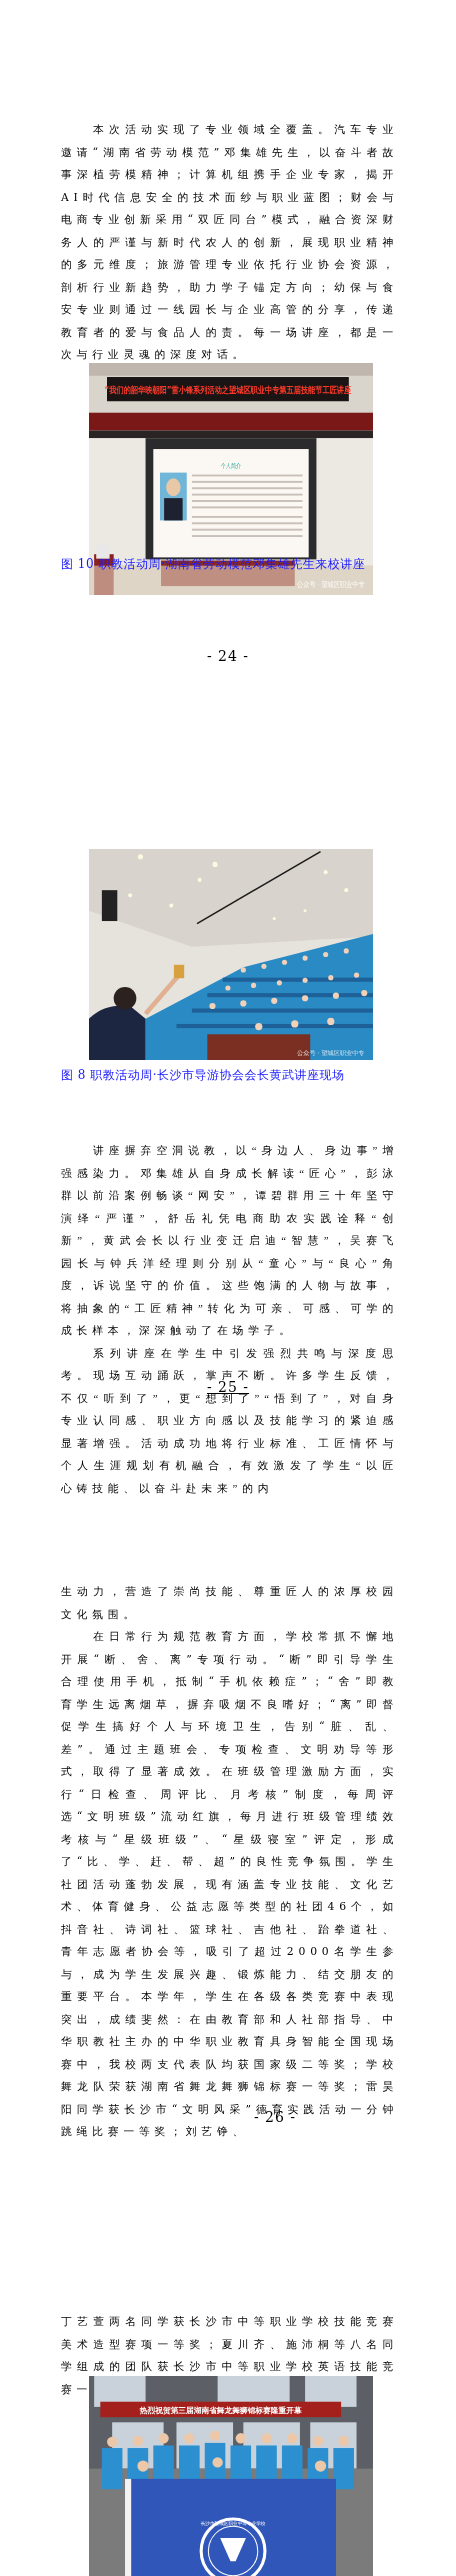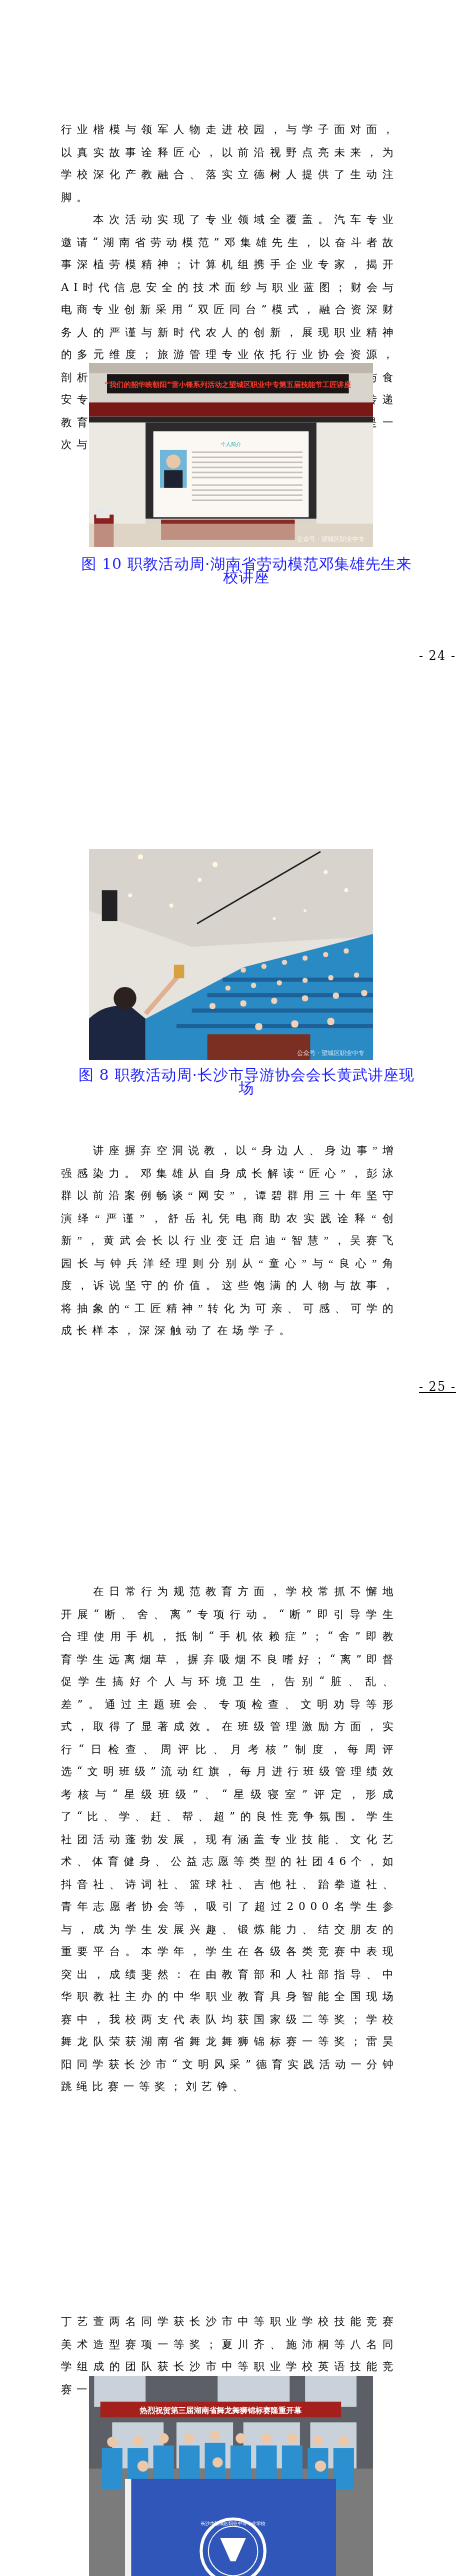--- a/index.html
+++ b/index.html
@@ -2,36 +2,35 @@
 <html style="font-size:8.2px"><head>
 <meta charset="utf-8">
 <style>
   html, body { margin: 0; padding: 0; background: #ffffff; }
   body { width: 456px; height: 2921px; position: relative; overflow: hidden;
          font-family: "DejaVu Serif", "Liberation Serif", serif; color: #000; }
   .block { position: absolute; left: 61px; width: 337px; }
   .para { margin: 0; font-size: 10.8px; line-height: 22.5px; letter-spacing: 4.8px;
           text-align: justify; text-align-last: left; word-break: break-all; }
   .para.indent { text-indent: 32px; }
-  .caption { position: absolute; left: 78px; width: 337px; text-align: center;
-             font-size: 15px; color: #1a1aff; letter-spacing: 0.5px; line-height: 13.4px; }
-  .pagenum { position: absolute; left: 0; width: 456px; text-align: right;
-             font-size: 12px; line-height: 10.3px; color: #000; letter-spacing: 1px; }
+  .caption { position: absolute; left: 61px; width: 337px; 
+             font-size: 12px; color: #1a1aff; letter-spacing: 0.5px; line-height: 13.4px; }
+  .pagenum { position: absolute; left: 0; width: 456px; text-align: center;
+             font-size: 14px; line-height: 10.3px; color: #000; letter-spacing: 1px; }
   .photo { position: absolute; left: 89px; width: 284px; overflow: hidden; }
   .photo svg { display: block; width: 100%; height: 100%; }
 </style>
 </head>
 <body>
 
 <div class="block" style="top:119px;">
-  <p class="para">行业楷模与领军人物走进校园，与学子面对面，以真实故事诠释匠心，以前沿视野点亮未来，为学校深化产教融合、落实立德树人提供了生动注脚。</p>
   <p class="para indent">本次活动实现了专业领域全覆盖。汽车专业邀请“湖南省劳动模范”邓集雄先生，以奋斗者故事深植劳模精神；计算机组携手企业专家，揭开AI时代信息安全的技术面纱与职业蓝图；财会与电商专业创新采用“双匠同台”模式，融合资深财务人的严谨与新时代农人的创新，展现职业精神的多元维度；旅游管理专业依托行业协会资源，剖析行业新趋势，助力学子锚定方向；幼保与食安专业则通过一线园长与企业高管的分享，传递教育者的爱与食品人的责。每一场讲座，都是一次与行业灵魂的深度对话。</p>
 </div>
 
-<div class="photo" style="top:363px;height:184px;">
+<div class="photo" style="top:363px;height:232px;">
   <svg viewBox="0 0 552 364" preserveAspectRatio="none">
     <rect width="552" height="364" fill="#d9d4cc"></rect>
     <rect x="0" y="0" width="552" height="20" fill="#bfb6ad"></rect>
     <rect x="35" y="22" width="470" height="38" fill="#1a1414"></rect>
     <text x="270" y="47" text-anchor="middle" font-size="14" fill="#ff3a2a" font-weight="bold" font-family="DejaVu Sans, sans-serif">“我们的韶华映朝阳”雷小锋系列活动之望城区职业中专第五届技能节工匠讲座</text>
     <rect x="0" y="78" width="552" height="28" fill="#7a1818"></rect>
     <rect x="0" y="106" width="552" height="12" fill="#2a2424"></rect>
     <rect x="0" y="118" width="110" height="200" fill="#ece8e2"></rect>
     <rect x="442" y="118" width="110" height="200" fill="#ece8e2"></rect>
     <rect x="110" y="118" width="332" height="190" fill="#2b2b2e"></rect>
@@ -113,24 +112,26 @@
     <path d="M0,410 L0,330 Q30,300 80,305 L110,330 L110,410 Z" fill="#1c2640"></path>
     <circle cx="70" cy="290" r="22" fill="#2b2220"></circle>
     <line x1="110" y1="320" x2="175" y2="245" stroke="#e0b090" stroke-width="9"></line>
     <rect x="165" y="225" width="20" height="26" fill="#d9a040"></rect>
     <text x="470" y="400" text-anchor="middle" font-size="12" fill="#ffffff" opacity="0.8" font-family="DejaVu Sans, sans-serif">公众号 · 望城区职业中专</text>
   </svg>
 </div>
 <div class="caption" style="top:1069px;">图 8  职教活动周·长沙市导游协会会长黄武讲座现场</div>
 <div class="block" style="top:1139px;font-family:Liberation Serif, serif;">
   <p class="para indent">讲座摒弃空洞说教，以“身边人、身边事”增强感染力。邓集雄从自身成长解读“匠心”，彭泳群以前沿案例畅谈“网安”，谭碧群用三十年坚守演绎“严谨”，舒岳礼凭电商助农实践诠释“创新”，黄武会长以行业变迁启迪“智慧”，吴赛飞园长与钟兵洋经理则分别从“童心”与“良心”角度，诉说坚守的价值。这些饱满的人物与故事，将抽象的“工匠精神”转化为可亲、可感、可学的成长样本，深深触动了在场学子。</p>
+  <p class="para indent">系列讲座在学生中引发强烈共鸣与深度思考。现场互动踊跃，掌声不断。许多学生反馈，不仅“听到了”，更“想到了”“悟到了”，对自身专业认同感、职业方向感以及技能学习的紧迫感显著增强。活动成功地将行业标准、工匠情怀与个人生涯规划有机融合，有效激发了学生“以匠心铸技能、以奋斗赴未来”的内</p>
 </div>
 <div class="pagenum" style="top:1382px;text-decoration:underline;">- 25 -</div>
 
 <div class="block" style="top:1581px;">
+  <p class="para">生动力，营造了崇尚技能、尊重匠人的浓厚校园文化氛围。</p>
   <p class="para indent">在日常行为规范教育方面，学校常抓不懈地开展“断、舍、离”专项行动。“断”即引导学生合理使用手机，抵制“手机依赖症”；“舍”即教育学生远离烟草，摒弃吸烟不良嗜好；“离”即督促学生搞好个人与环境卫生，告别“脏、乱、差”。通过主题班会、专项检查、文明劝导等形式，取得了显著成效。在班级管理激励方面，实行“日检查、周评比、月考核”制度，每周评选“文明班级”流动红旗，每月进行班级管理绩效考核与“星级班级”、“星级寝室”评定，形成了“比、学、赶、帮、超”的良性竞争氛围。学生社团活动蓬勃发展，现有涵盖专业技能、文化艺术、体育健身、公益志愿等类型的社团46个，如抖音社、诗词社、篮球社、吉他社、跆拳道社、青年志愿者协会等，吸引了超过2000名学生参与，成为学生发展兴趣、锻炼能力、结交朋友的重要平台。本学年，学生在各级各类竞赛中表现突出，成绩斐然：在由教育部和人社部指导、中华职教社主办的中华职业教育具身智能全国现场赛中，我校两支代表队均获国家级二等奖；学校舞龙队荣获湖南省舞龙舞狮锦标赛一等奖；雷昊阳同学获长沙市“文明风采”德育实践活动一分钟跳绳比赛一等奖；刘艺铮、</p>
 </div>
 <div class="pagenum" style="top:2112px;margin-left:47px;">- 26 -</div>
 
 <div class="block" style="top:2311px;">
   <p class="para">丁艺萱两名同学获长沙市中等职业学校技能竞赛美术造型赛项一等奖；夏川齐、施沛桐等八名同学组成的团队获长沙市中等职业学校英语技能竞赛一等奖。</p>
 </div>
 
 <div class="photo" style="top:2376px;height:211px;">
   <svg viewBox="0 0 552 410" preserveAspectRatio="none">

